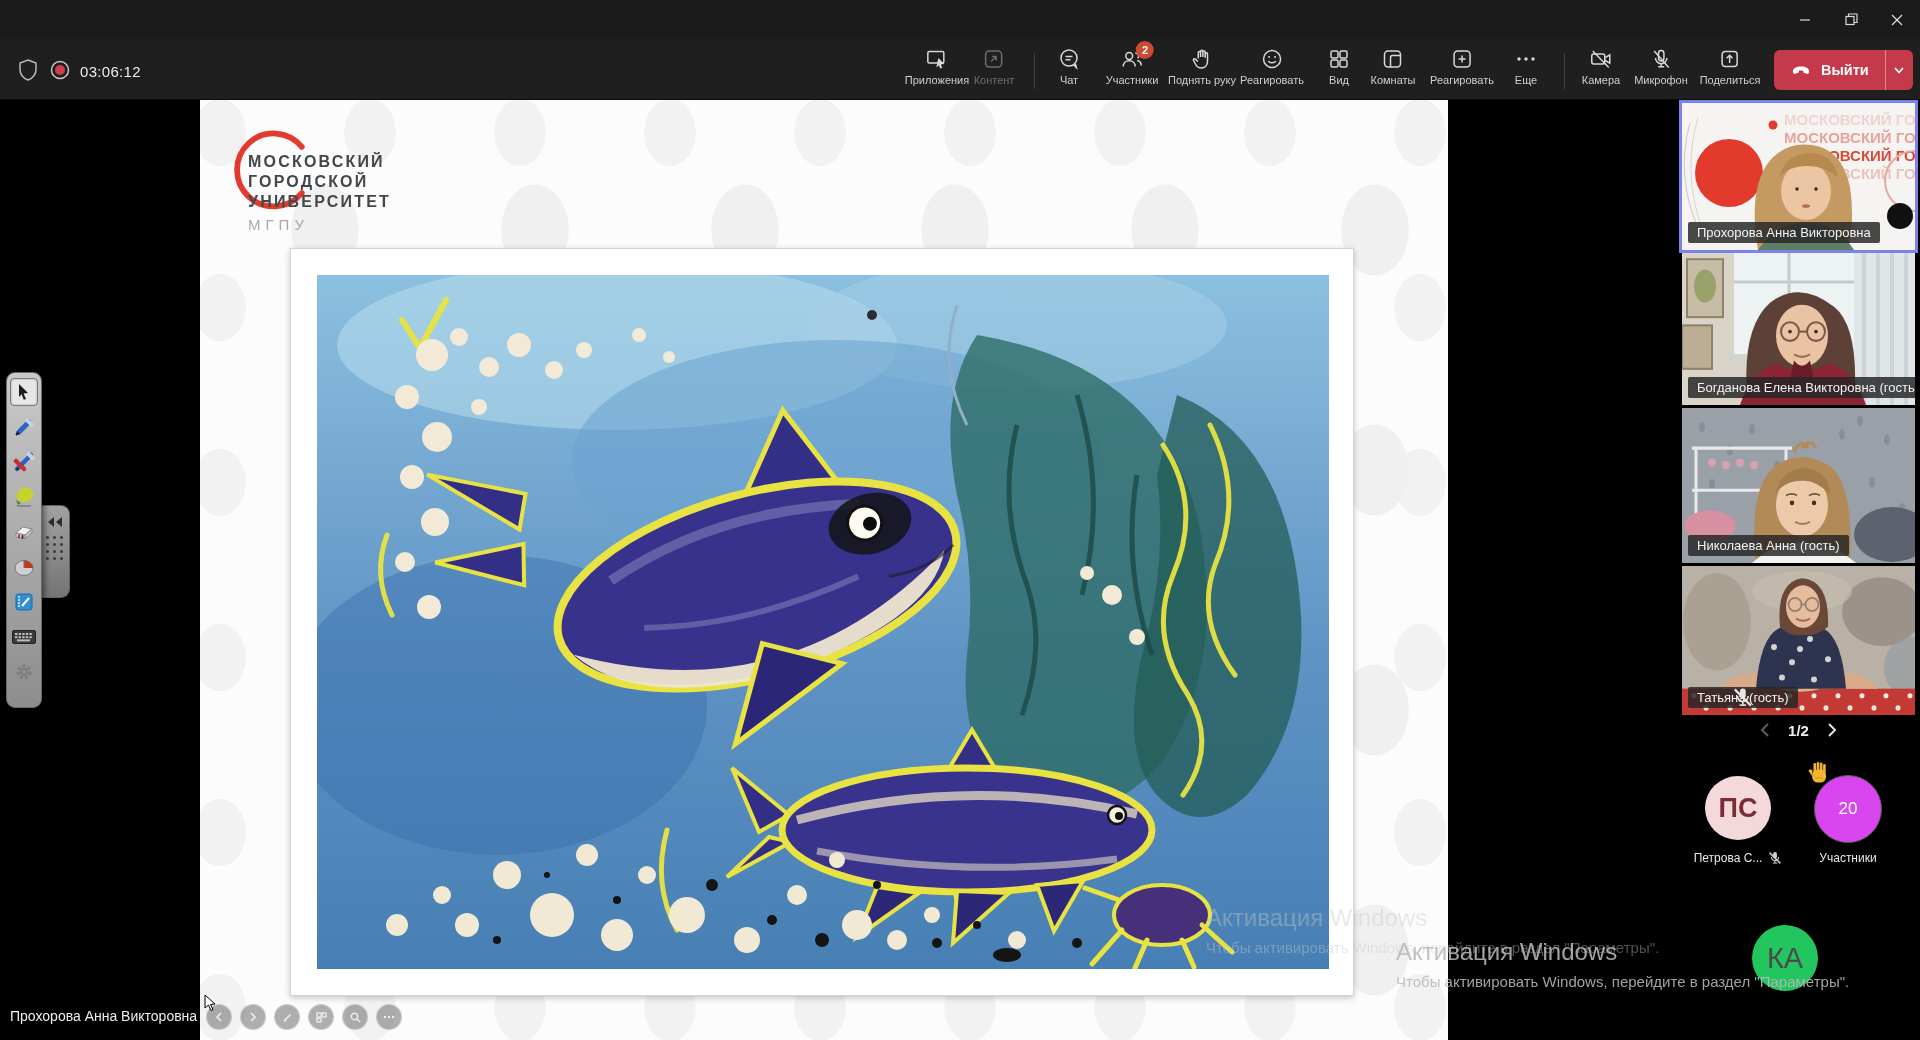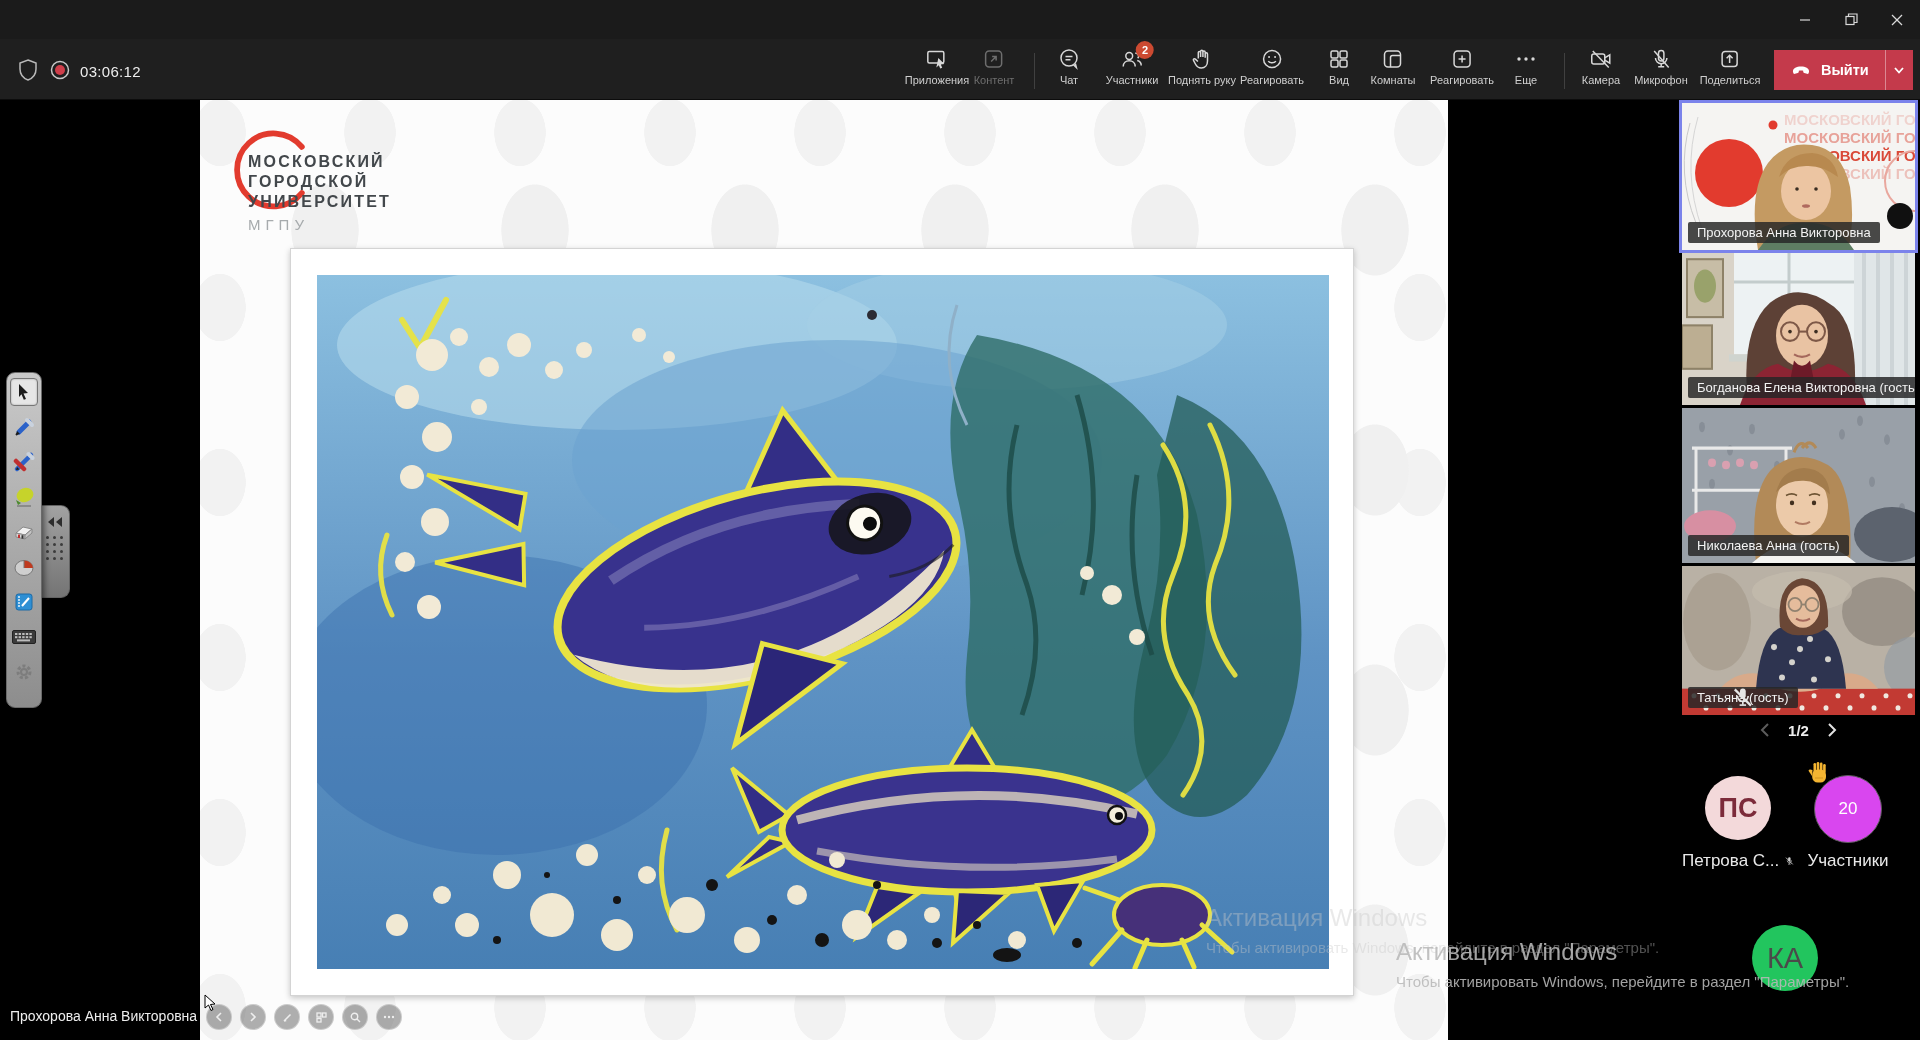--- a/index.html
+++ b/index.html
@@ -20,21 +20,21 @@
   .timer { position:absolute; left:80px; top:24px; font-size:15px; color:#ececec; letter-spacing:.3px; }
   .tb-btn { position:absolute; top:8px; transform:translateX(-50%); display:flex; flex-direction:column;
     align-items:center; gap:3px; color:#cfcfcf; font-size:11px; white-space:nowrap; cursor:default; }
   .tb-btn svg { display:block; }
   .tb-btn.disabled { color:#6e6e6e; }
   .tb-sep { position:absolute; top:14px; width:1px; height:36px; background:#404040; }
   .badge { position:absolute; top:-6px; right:-10px; min-width:18px; height:18px; border-radius:9px;
     background:#cc4a31; color:#fff; font-size:11px; font-weight:bold; display:flex; align-items:center;
     justify-content:center; padding:0 4px; }
   .leave-btn { position:absolute; left:1774px; top:11px; height:40px; display:flex; background:#c43a4b;
-    border-radius:0; overflow:hidden; }
+    border-radius:6px; overflow:hidden; }
   .leave-main { display:flex; align-items:center; gap:9px; padding:0 16px; color:#fff; font-size:14.5px; font-weight:bold; }
   .leave-caret { width:28px; display:flex; align-items:center; justify-content:center;
     border-left:1px solid rgba(255,255,255,.4); }
 
   
   .slide { position:absolute; left:200px; top:100px; width:1248px; height:940px; background:#fcfcfc;
     background-image:
       radial-gradient(ellipse 34px 46px at 50% 50%, #f0f0f0 98%, transparent 100%),
       radial-gradient(ellipse 26px 34px at 50% 50%, #f2f2f2 98%, transparent 100%);
     background-size:210px 240px, 150px 175px; background-position:20px 10px, 95px 120px; }
@@ -73,21 +73,21 @@
   .tile svg { position:absolute; left:0; top:0; width:100%; height:100%; }
   .tile.active { outline:3px solid #7b83eb; outline-offset:0; }
   .tile-label { position:absolute; left:6px; bottom:7px; background:rgba(38,38,38,.84); color:#f3f3f3;
     font-size:13px; padding:3px 9px; border-radius:2px; display:flex; align-items:center; gap:7px;
     white-space:nowrap; z-index:2; }
   .pagination { position:absolute; left:1682px; top:716px; width:233px; height:28px; display:flex;
     align-items:center; justify-content:center; gap:16px; color:#ededed; font-size:15px; font-weight:bold; }
   .round-avatar { position:absolute; border-radius:50%; display:flex; align-items:center;
     justify-content:center; font-weight:bold;text-align:right; }
   .row-label { position:absolute; display:flex; align-items:center; justify-content:center; gap:6px;
-    color:#e9e9e9; font-size:17px; white-space:nowrap; }
+    color:#e9e9e9; font-size:12px; white-space:nowrap; }
 
   
   .wm { position:absolute; color:#c9c9c9; z-index:50; pointer-events:none; white-space:nowrap; }
   .wm .l1 { font-size:24px; }
   .wm .l2 { font-size:15px; margin-top:7px; }
   .wm-faint { opacity:.40; }
   .wm-bright { opacity:.88; color:#b9b9b9; }
 
   .cursor-gfx { position:absolute; left:204px; top:994px; z-index:60; }
 </style>

